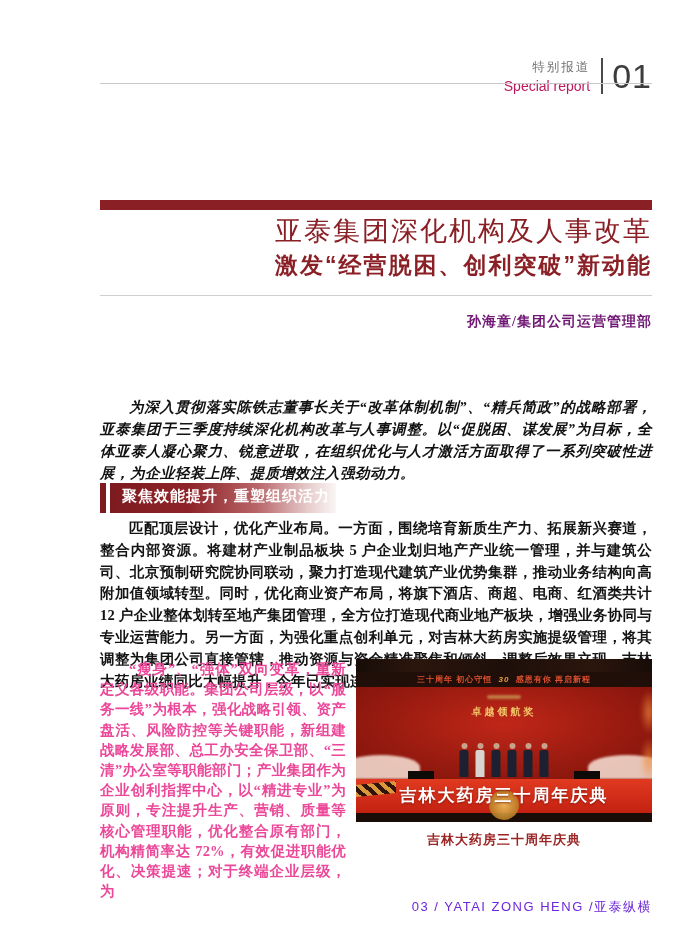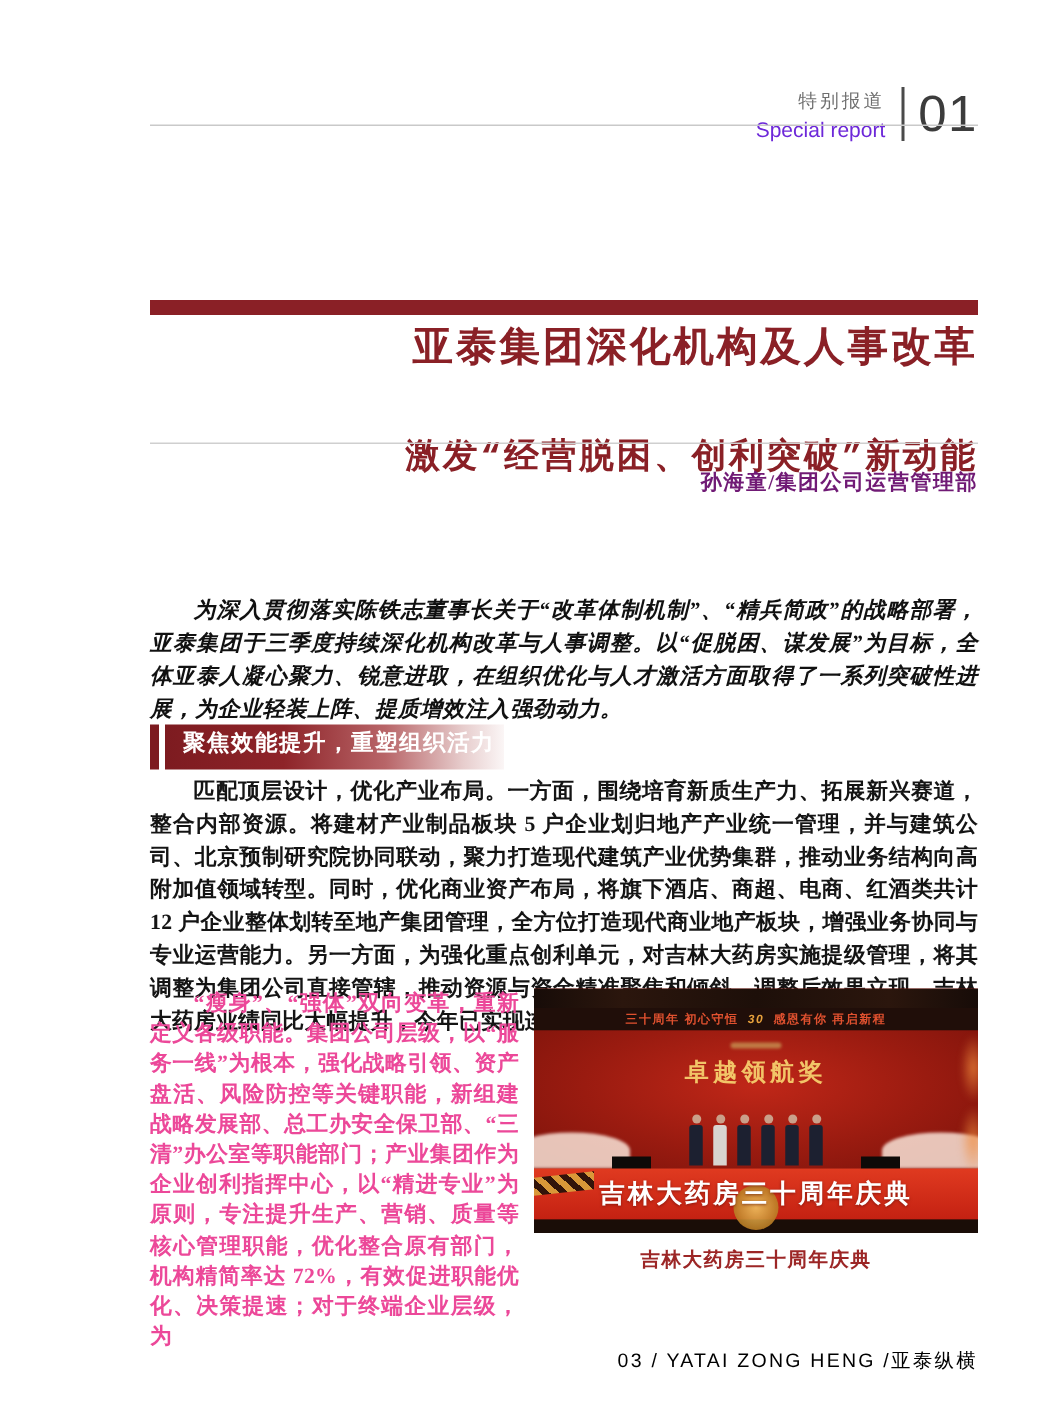--- a/index.html
+++ b/index.html
@@ -3,34 +3,34 @@
 <meta charset="utf-8">
 <style>
   html,body{margin:0;padding:0;background:#ffffff;}
   .page{position:relative;width:700px;height:950px;background:#fff;overflow:hidden;
         font-family:"Liberation Serif",serif;}
 
   
   .header{position:absolute;top:34px;right:48px;display:flex;align-items:center;margin-top:24px;}
   .header-texts{text-align:right;font-family:"Liberation Sans",sans-serif;}
   .section-cn{font-size:12.5px;color:#6f6f6f;letter-spacing:2px;}
-  .section-en{font-size:14px;color:#6d28d9;margin-top:2px;}
+  .section-en{font-size:14px;color:#be185d;margin-top:2px;}
   .header-divider{width:2px;height:36px;background:#4a4a4a;margin:0 9px 0 11px;}
   .page-num{font-family:"Liberation Sans",sans-serif;font-size:34px;font-weight:400;
             color:#3c3c3c;letter-spacing:1px;line-height:1;}
   .rule-top{position:absolute;top:83px;left:100px;right:48px;height:1px;background:#c9c9c9;}
 
   
   .red-bar{position:absolute;top:200px;left:100px;right:48px;height:10px;background:#8a2026;}
   .title{position:absolute;top:214px;left:100px;right:48px;text-align:right;
-         font-family:"Liberation Sans",sans-serif;font-weight:700;font-size:27px;
+         font-family:"Liberation Sans",sans-serif;font-weight:400;font-size:27px;
          color:#8a2026;letter-spacing:2px;line-height:1.3;}
   .subtitle{position:absolute;top:251px;left:100px;right:48px;text-align:right;
-         font-family:Liberation Mono, monospace;font-weight:600;font-size:23px;
-         color:#8a2026;letter-spacing:2px;line-height:1.3;margin-top:40px;}
+         font-family:Liberation Sans, sans-serif;font-weight:600;font-size:23px;
+         color:#8a2026;letter-spacing:2px;line-height:1.3;}
   .rule-mid{position:absolute;top:295px;left:100px;right:48px;height:1px;background:#cfcfcf;}
   .author{position:absolute;top:313px;left:100px;right:48px;text-align:right;
          font-weight:700;font-size:14px;color:#701a75;letter-spacing:1px;}
 
   
   .lead{position:absolute;top:396px;left:100px;right:48px;margin:0;
         font-weight:700;font-size:14.5px;line-height:22px;color:#111;
         text-align:justify;text-indent:2em;letter-spacing:.5px;font-style:italic;}
 
   
@@ -56,21 +56,21 @@
       background:linear-gradient(90deg,#170c08,#2b160d 20%,#1d0f09 50%,#2b160d 80%,#170c08);}
   .ph-banner{position:absolute;top:13px;left:0;right:0;height:15px;background:#200e09;
       text-align:center;white-space:nowrap;font-family:"Liberation Sans",sans-serif;
       font-weight:700;font-size:8px;line-height:15px;letter-spacing:1px;color:#e0512f;}
   .ph-banner .logo30{color:#e8a23c;font-style:italic;padding:0 3px;}
   .ph-backdrop{position:absolute;top:28px;left:0;right:0;height:92px;
       background:radial-gradient(ellipse at 50% 40%,#c02718 0%,#9a1b10 55%,#7c130b 100%);}
   .ph-logo{position:absolute;top:8px;left:50%;transform:translateX(-50%);
       width:34px;height:4px;background:#caa25a;opacity:.7;border-radius:2px;filter:blur(1px);}
   .ph-award{position:absolute;top:18px;left:0;right:0;text-align:center;color:#f2c568;
-      font-family:"Liberation Sans",sans-serif;font-weight:700;font-size:16px;letter-spacing:3px;}
+      font-family:"Liberation Sans",sans-serif;font-weight:700;font-size:10px;letter-spacing:3px;}
   .ph-cloud{position:absolute;bottom:0;width:78px;height:24px;background:rgba(255,240,228,.8);
       border-radius:100% 100% 0 0;filter:blur(1px);}
   .ph-cloud.left{left:-14px;}  .ph-cloud.right{right:-14px;}
   .ph-people{position:absolute;bottom:2px;left:50%;transform:translateX(-50%);
       display:flex;gap:7px;align-items:flex-end;}
   .person{display:flex;flex-direction:column;align-items:center;}
   .person .head{width:6px;height:6px;border-radius:50%;background:#caa08a;}
   .person .torso{width:9px;height:27px;margin-top:1px;border-radius:2px 2px 0 0;background:#1c2030;}
   .person.light .torso{background:#d8d4d0;}
   .ph-speaker{position:absolute;top:112px;width:26px;height:10px;background:#0e0a08;z-index:2;}
@@ -88,21 +88,21 @@
   .ph-bottom{position:absolute;top:154px;left:0;right:0;height:9px;background:#1a0d07;z-index:2;}
   .ph-glow{position:absolute;right:-6px;width:18px;height:46px;z-index:1;filter:blur(2px);
       background:radial-gradient(rgba(240,140,60,.75),transparent 70%);}
   .ph-glow.g1{top:30px;} .ph-glow.g2{top:78px;}
 
   .caption{margin-top:9px;text-align:center;font-weight:700;font-size:13px;
       color:#9c2626;letter-spacing:1px;}
 
   
   .footer{position:absolute;top:898px;right:48px;font-family:"Liberation Sans",sans-serif;
-      font-size:13px;color:#000000;letter-spacing:1.5px;}
+      font-size:13px;color:#6d28d9;letter-spacing:1.5px;}
 </style>
 </head>
 <body>
 
 <div class="page">
 
   <div class="header">
     <div class="header-texts">
       <div class="section-cn">特别报道</div>
       <div class="section-en">Special report</div>

